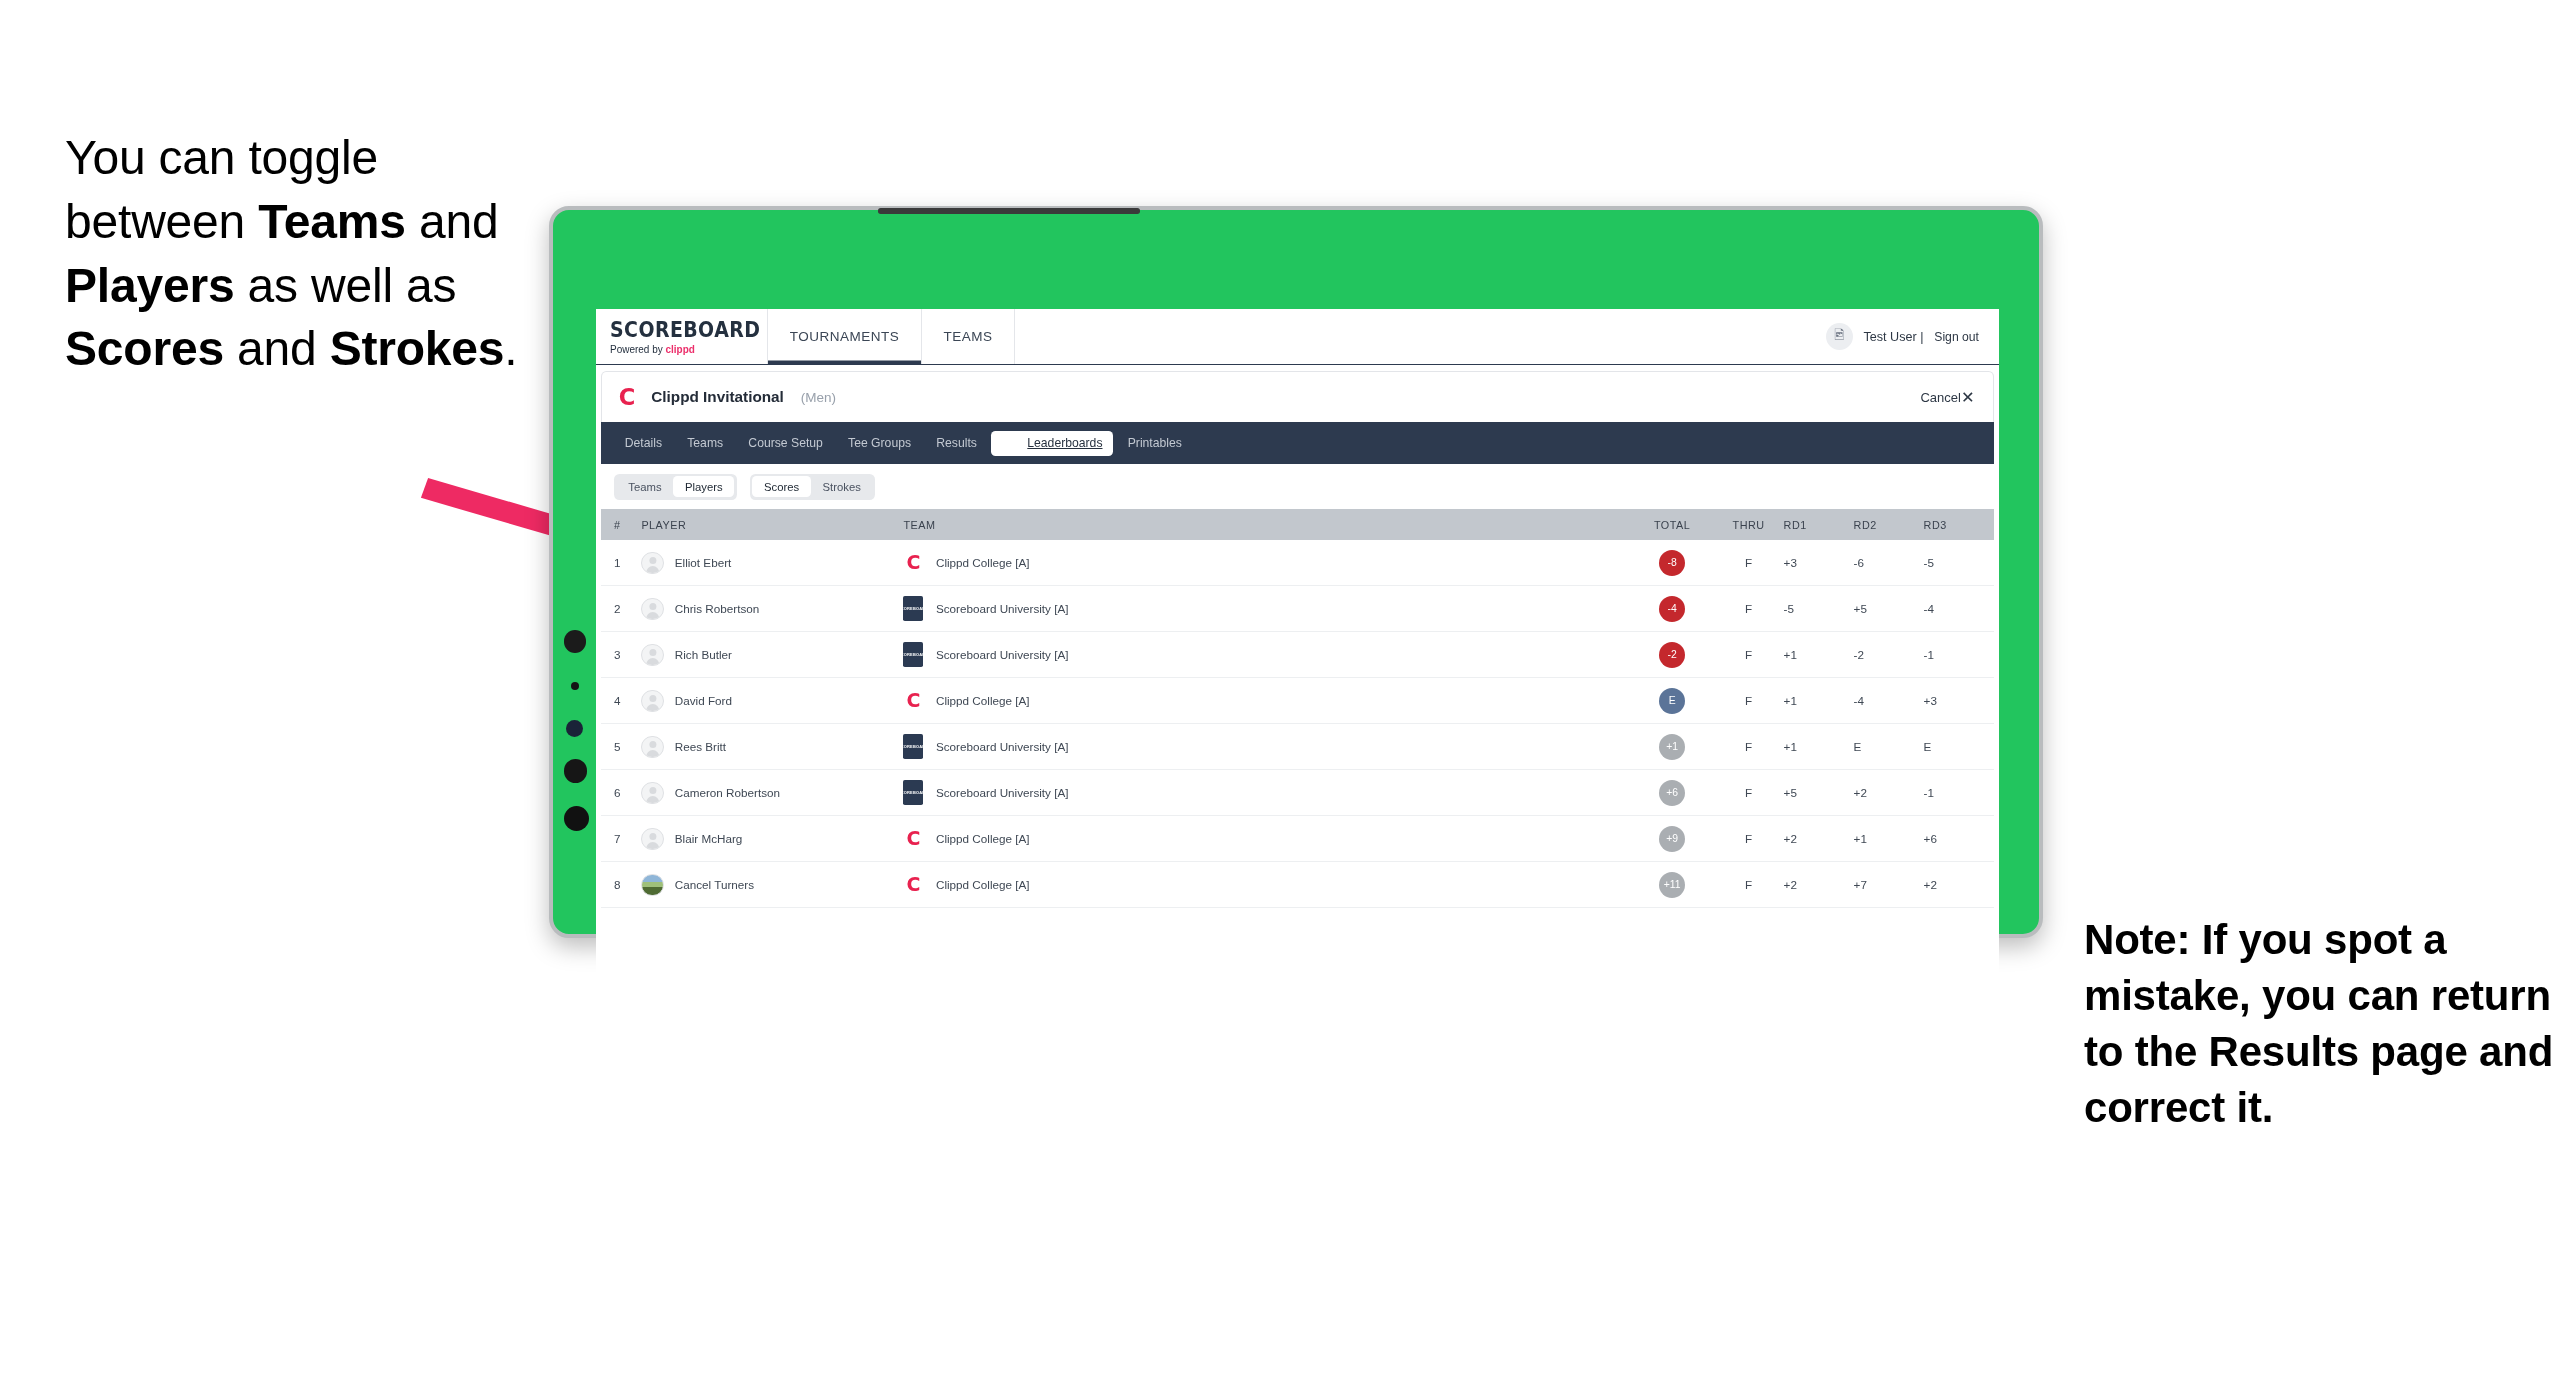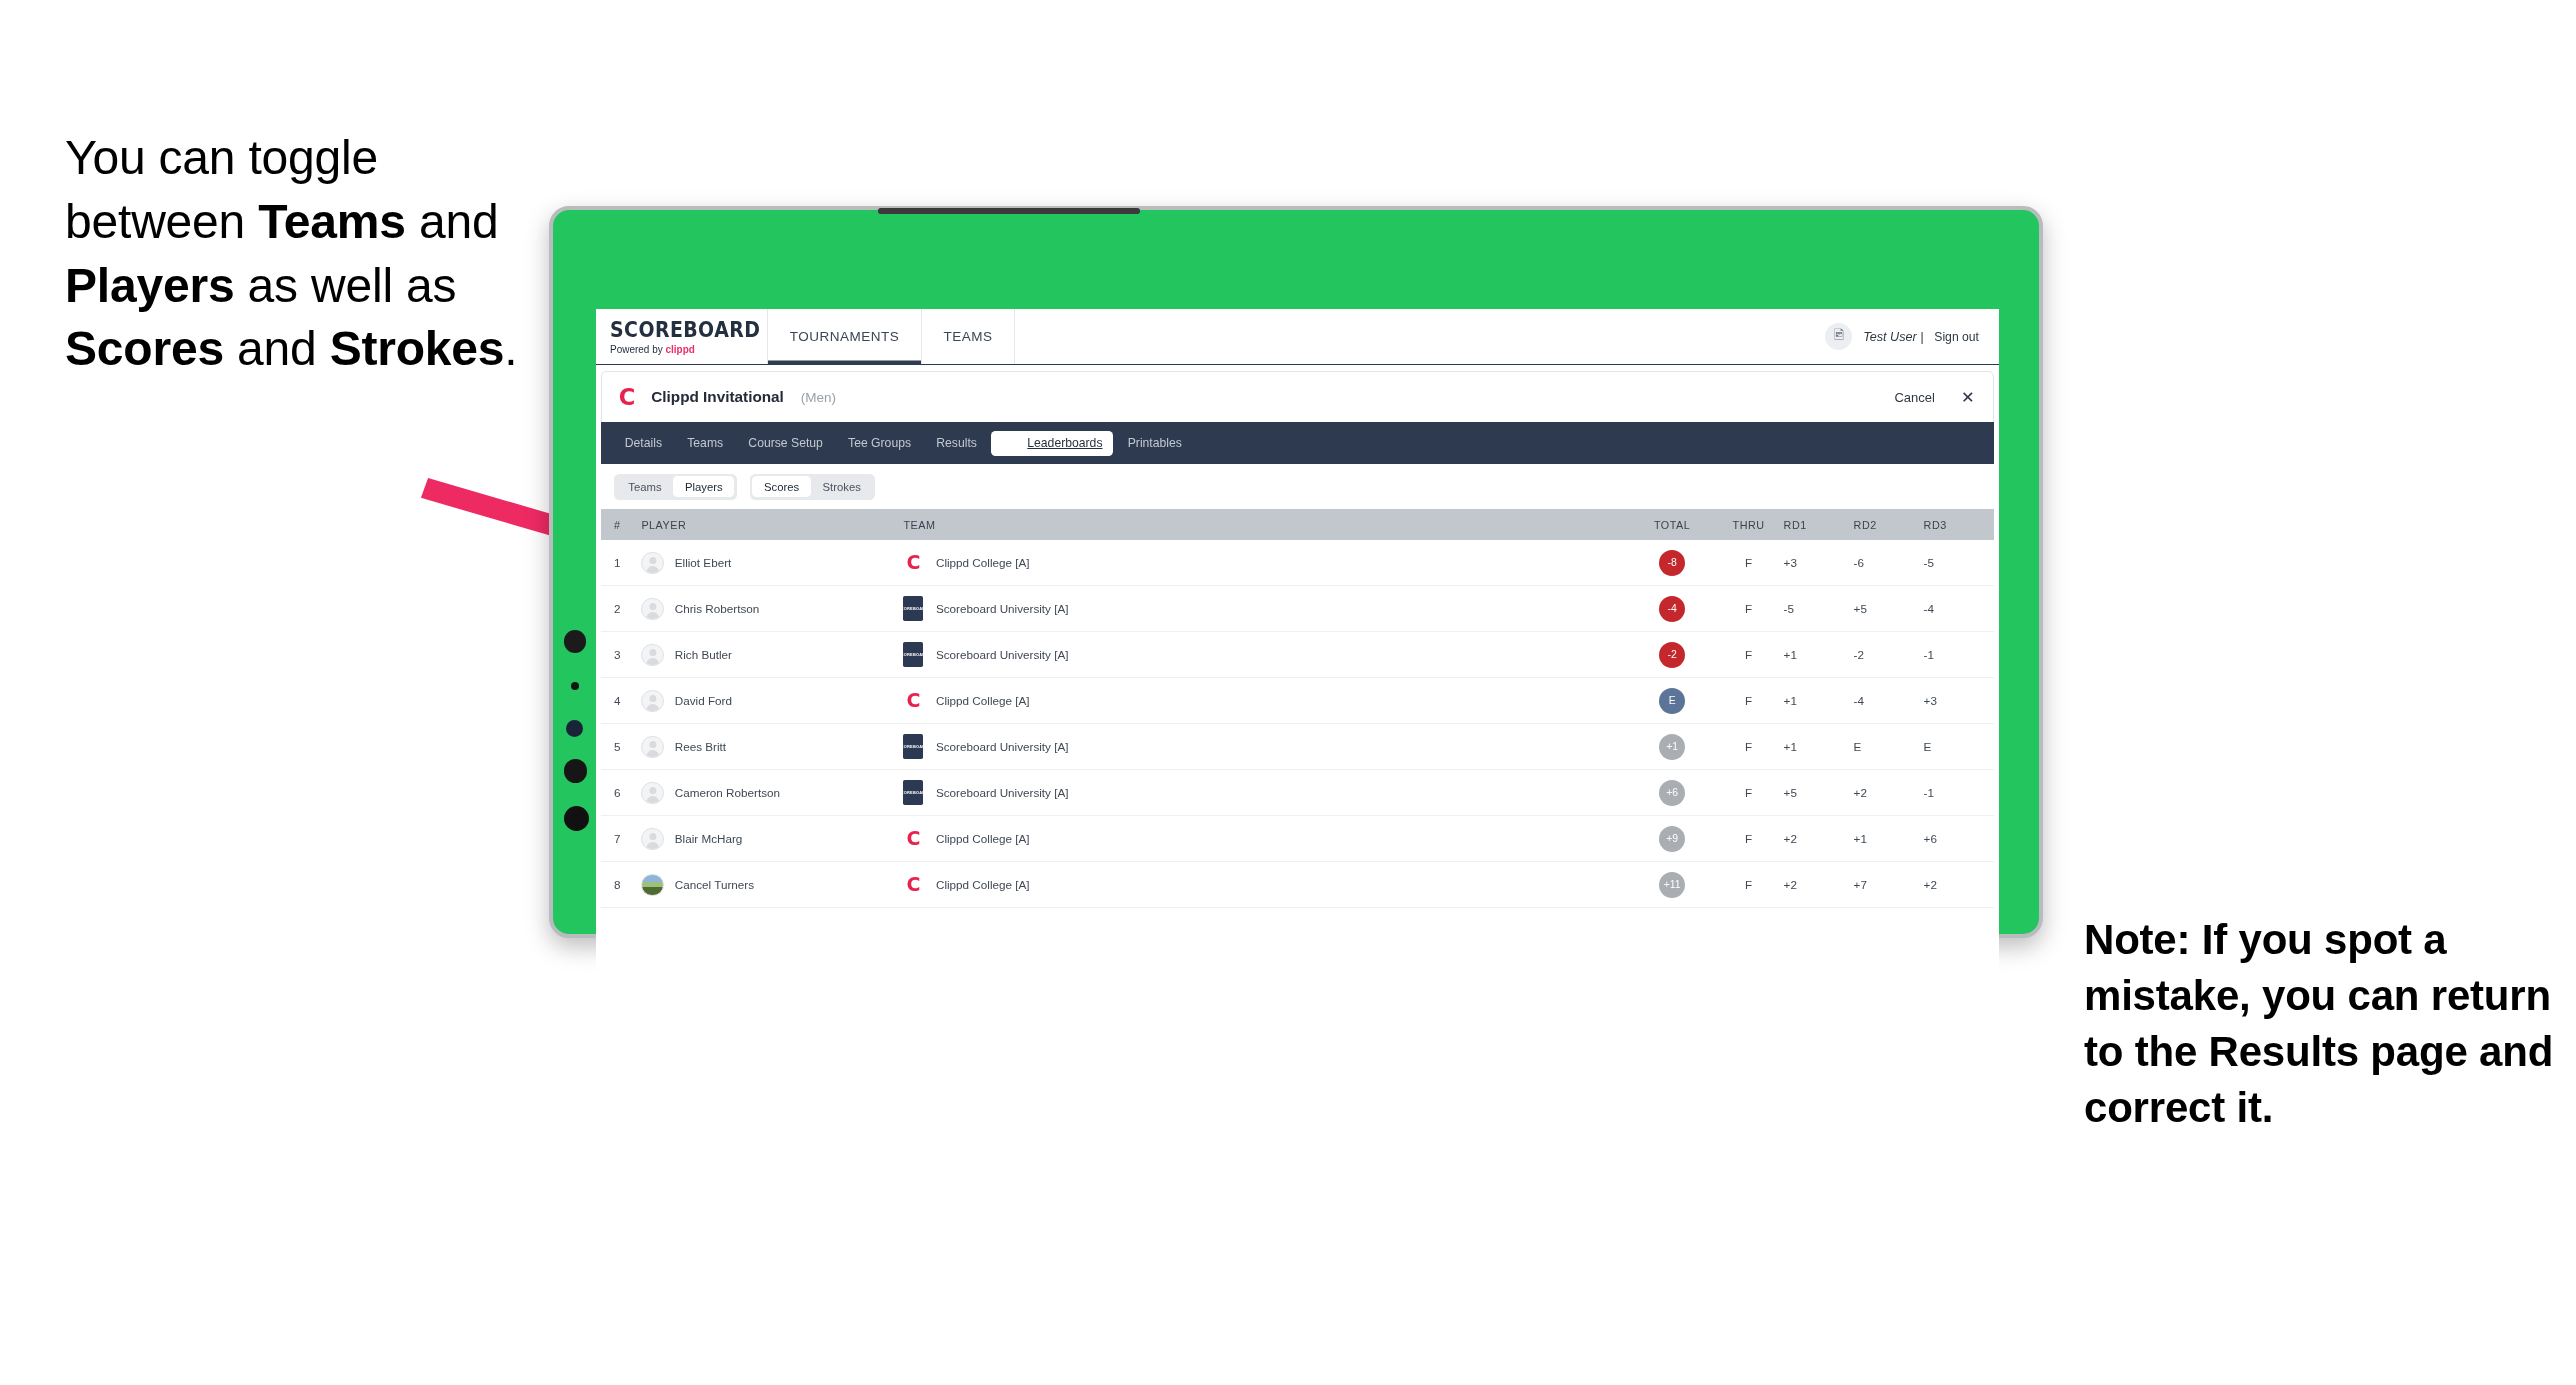--- a/index.html
+++ b/index.html
@@ -115,21 +115,21 @@
     margin-left: auto;
     display: flex; align-items: center; gap: 10.8px;
     padding-right: 20px;
   }
   .avatar-chip {
     width: 27px; height: 27px; border-radius: 50%;
     background: #eceef1;
     display: flex; align-items: center; justify-content: center;
     color: #6a7280; font-size: 12.6px;
   }
-  .user-name { font-size: 12.6px; color: #2e3845; font-style: italic; }
+  .user-name { font-size: 12.6px; color: #2e3845; }
   .sign-out { font-size: 12.2px; color: #2e3845; cursor: pointer; }
 
   
   .tcard {
     margin: 6.3px 5.4px 0 5.4px;
     height: 51px;
     background: #fff;
     border: 0.9px solid #e3e5e9;
     border-bottom: none;
     border-radius: 5.4px 5.4px 0 0;
@@ -140,21 +140,21 @@
     width: 20px; height: 20px;
     font-family: "DejaVu Sans", sans-serif;
     font-weight: 700; font-size: 22.6px; line-height: 20px;
     color: #e8224f;
     margin-right: 12.6px;
   }
   .tname { font-size: 15.3px; color: #242c38; font-weight: bold; }
   .tgender { font-size: 13.5px; color: #98a0ab; margin-left: 17px; }
   .tcancel {
     margin-left: auto;
-    display: flex; align-items: center; gap: 26px;
+    display: flex; align-items: center; gap: 0;
     font-size: 13px; color: #2e3845; cursor: pointer;
   }
   .tcancel .x { font-size: 16.3px; line-height: 1; }
 
   
   .secnav {
     margin: 0 5.4px;
     height: 42px;
     background: #2d3a4f;
     display: flex; align-items: center;

